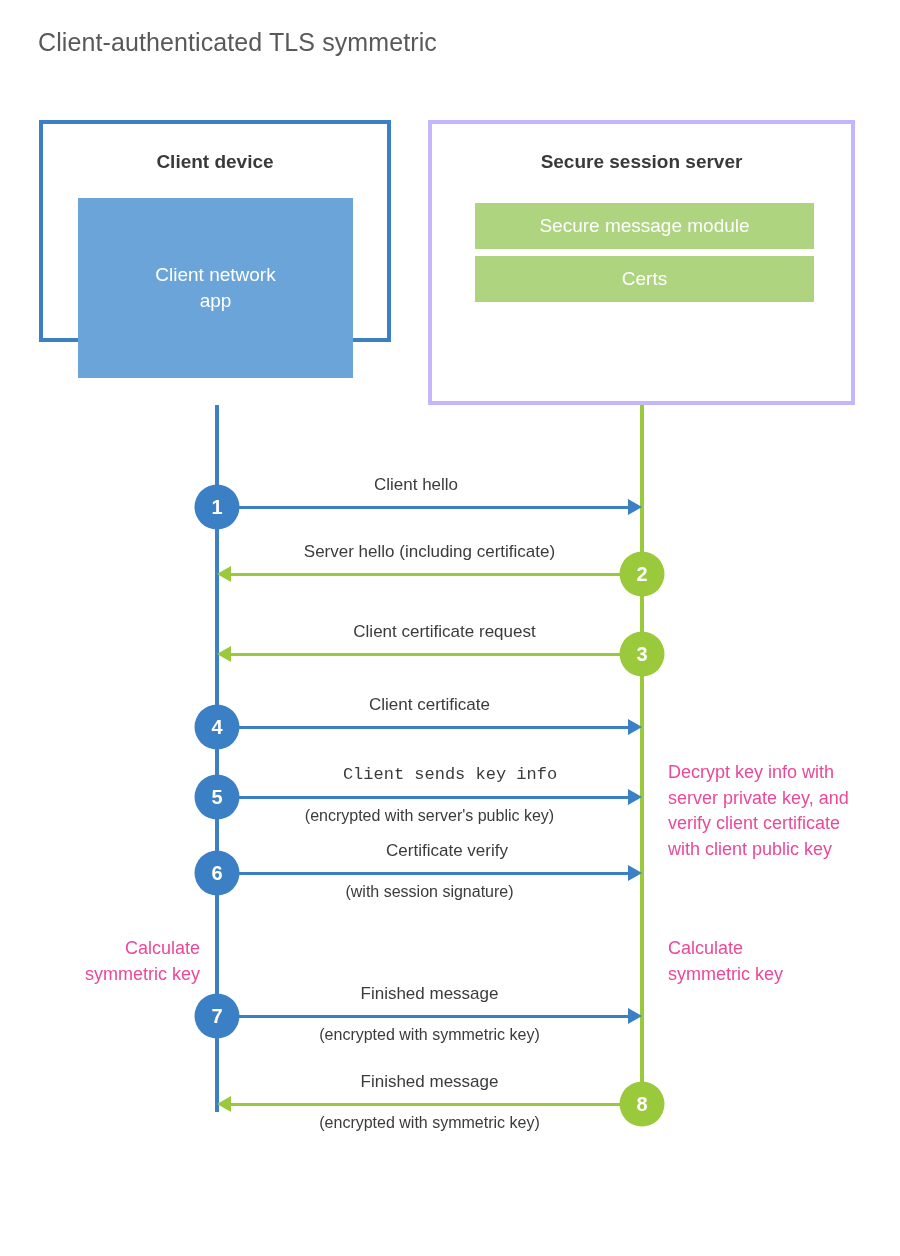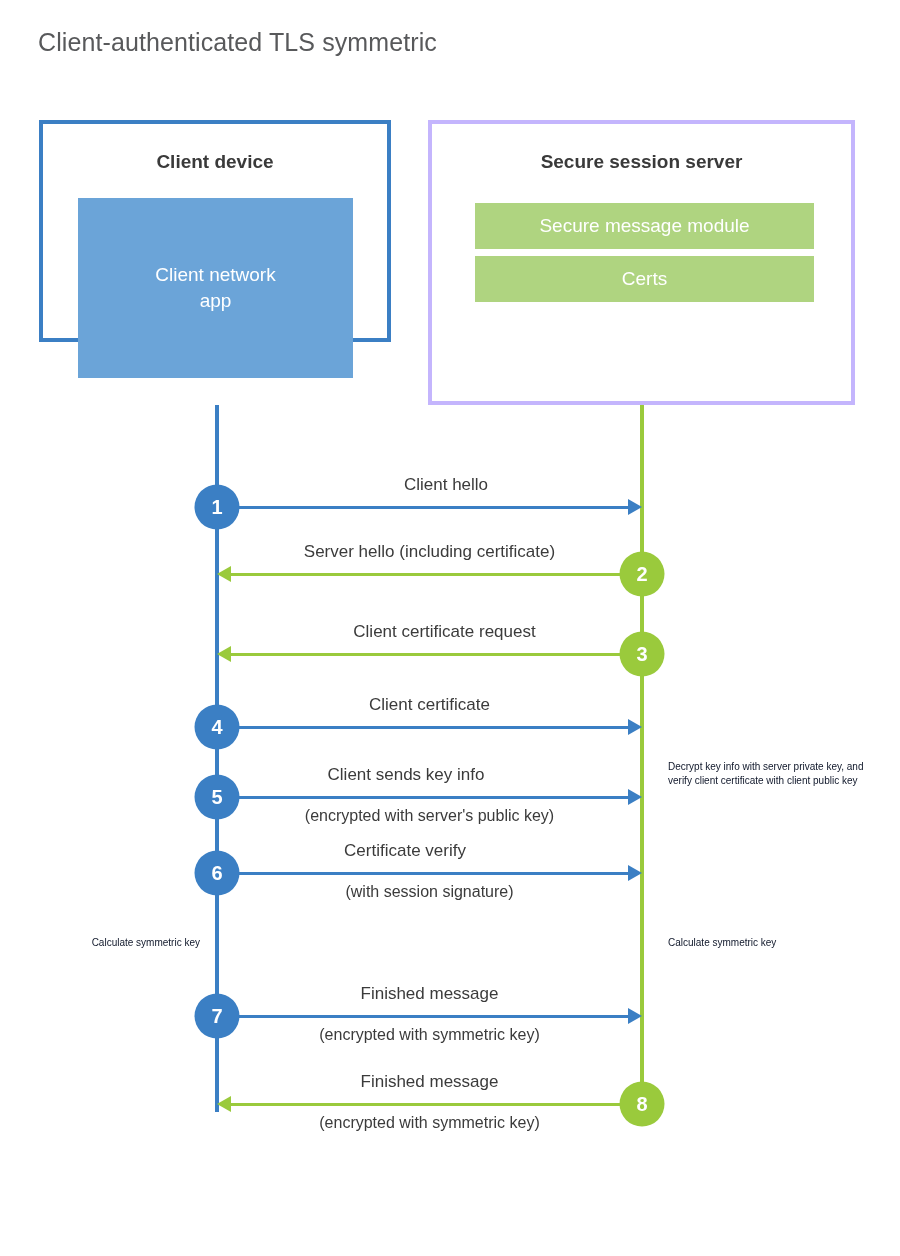--- a/index.html
+++ b/index.html
@@ -159,23 +159,23 @@
     font-size: 20px;
     font-weight: bold;
     transform: translate(-50%, -50%);
   }
   .step-circle.blue  { background: #3B7FC4; }
   .step-circle.green { background: #9ACA3C; }
 
   
   .side-note {
     position: absolute;
-    font-size: 10px;
+    font-size: 18px;
     line-height: 1.42;
-    color: #0f172a;
+    color: #ec4899;
   }
   .side-note.right-of-server { left: 668px; width: 200px; text-align: left; }
   .side-note.left-of-client  { left: 50px;  width: 150px; text-align: right; }
 </style>
 </head>
 <body>
 
 <div id="canvas">
 
   <div class="page-title">Client-authenticated TLS symmetric</div>
@@ -200,47 +200,47 @@
   <div class="lifeline server"></div>
 
   <div class="side-note right-of-server" style="top:760px;">Decrypt key info with server private key, and verify client certificate with client public key</div>
   <div class="side-note left-of-client" style="top:936px;">Calculate symmetric key</div>
   <div class="side-note right-of-server" style="top:936px;width:160px;">Calculate symmetric key</div>
 
   <div id="messages">
       <div class="msg-row" style="top: 507px;">
         <div class="arrow-line" style="background: rgb(59, 127, 196); left: 217px; width: 411px;"></div>
         <div class="arrow-head right" style="left: 628px; border-left-color: rgb(59, 127, 196);"></div>
-        <div class="msg-label" style="left: 446px;">Client hello</div>
+        <div class="msg-label" style="left: 416px;">Client hello</div>
       </div>
       <div class="msg-row" style="top: 574px;">
         <div class="arrow-line" style="background: rgb(154, 202, 60); left: 231px; width: 411px;"></div>
         <div class="arrow-head left" style="left: 217px; border-right-color: rgb(154, 202, 60);"></div>
         <div class="msg-label" style="left: 429.5px;">Server hello (including certificate)</div>
       </div>
       <div class="msg-row" style="top: 654px;">
         <div class="arrow-line" style="background: rgb(154, 202, 60); left: 231px; width: 411px;"></div>
         <div class="arrow-head left" style="left: 217px; border-right-color: rgb(154, 202, 60);"></div>
         <div class="msg-label" style="left: 429.5px; margin-left: 15px;">Client certificate request</div>
       </div>
       <div class="msg-row" style="top: 727px;">
         <div class="arrow-line" style="background: rgb(59, 127, 196); left: 217px; width: 411px;"></div>
         <div class="arrow-head right" style="left: 628px; border-left-color: rgb(59, 127, 196);"></div>
         <div class="msg-label" style="left: 429.5px;">Client certificate</div>
       </div>
       <div class="msg-row" style="top: 797px;">
         <div class="arrow-line" style="background: rgb(59, 127, 196); left: 217px; width: 411px;"></div>
         <div class="arrow-head right" style="left: 628px; border-left-color: rgb(59, 127, 196);"></div>
-        <div class="msg-label" style="left: 406px;">Client sends key info</div>
+        <div class="msg-label" style="left: 450px; font-family: Liberation Mono, monospace;">Client sends key info</div>
         <div class="msg-sub" style="left: 429.5px;">(encrypted with server's public key)</div>
       </div>
       <div class="msg-row" style="top: 873px;">
         <div class="arrow-line" style="background: rgb(59, 127, 196); left: 217px; width: 411px;"></div>
         <div class="arrow-head right" style="left: 628px; border-left-color: rgb(59, 127, 196);"></div>
-        <div class="msg-label" style="left: 405px;">Certificate verify</div>
+        <div class="msg-label" style="left: 447px;">Certificate verify</div>
         <div class="msg-sub" style="left: 429.5px;">(with session signature)</div>
       </div>
       <div class="msg-row" style="top: 1016px;">
         <div class="arrow-line" style="background: rgb(59, 127, 196); left: 217px; width: 411px;"></div>
         <div class="arrow-head right" style="left: 628px; border-left-color: rgb(59, 127, 196);"></div>
         <div class="msg-label" style="left: 429.5px;">Finished message</div>
         <div class="msg-sub" style="left: 429.5px;">(encrypted with symmetric key)</div>
       </div>
       <div class="msg-row" style="top: 1104px;">
         <div class="arrow-line" style="background: rgb(154, 202, 60); left: 231px; width: 411px;"></div>

